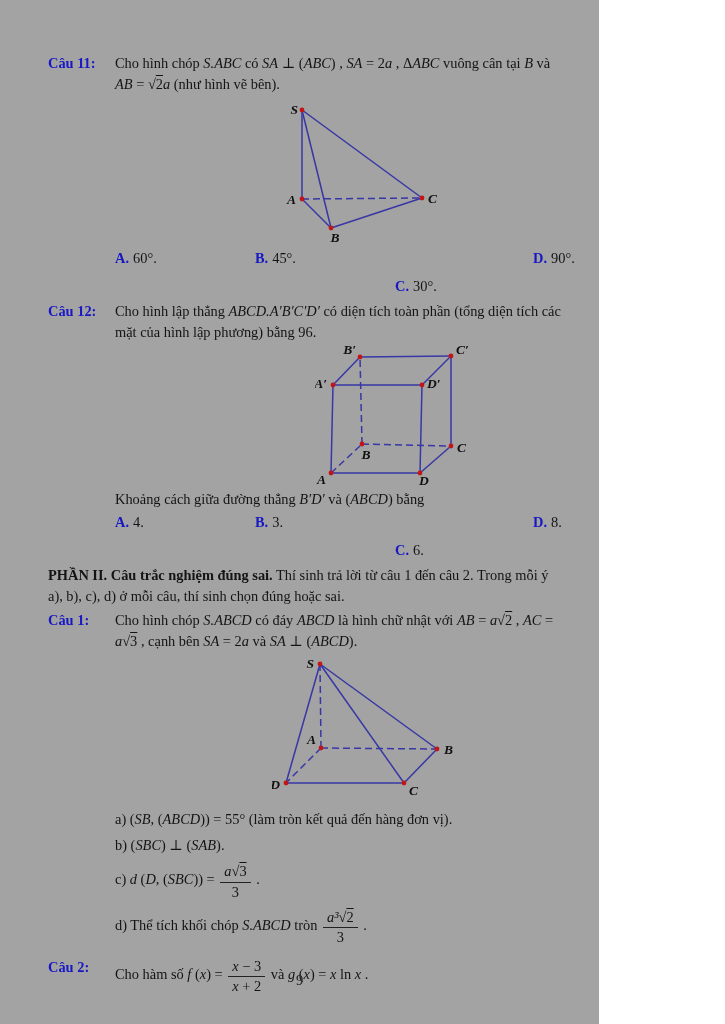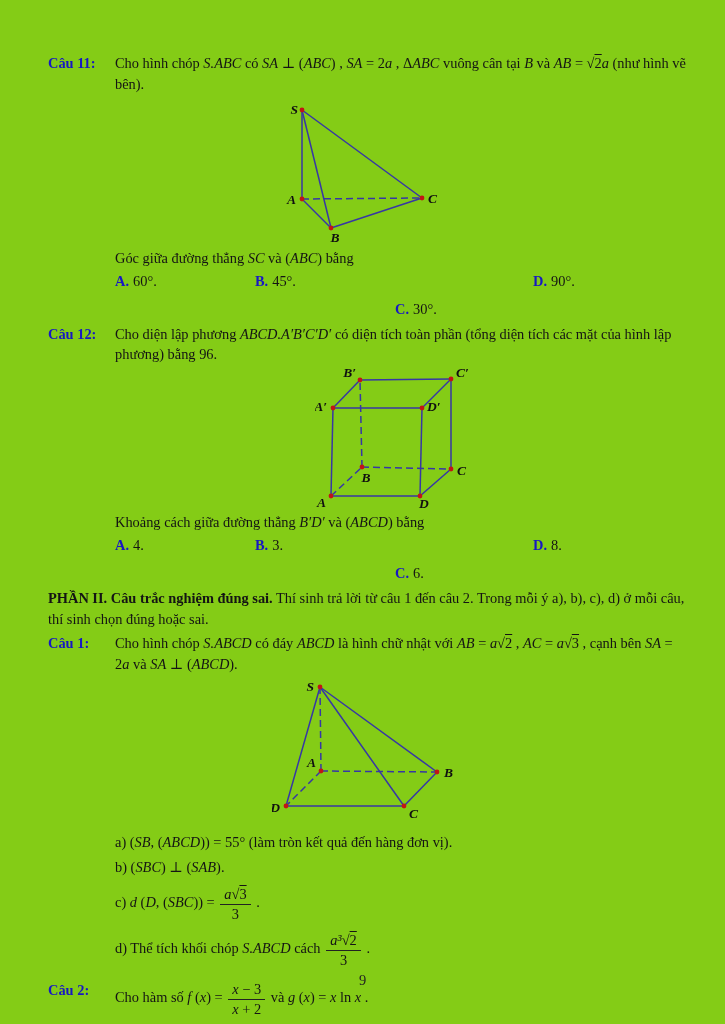--- a/index.html
+++ b/index.html
@@ -1,19 +1,19 @@
 <!DOCTYPE html>
 <html><head>
 <meta charset="utf-8">
 <style>
   html,body{margin:0;padding:0;background:#ffffff;}
   .page{
     position:relative;
-    width:725px;height:1024px;
-    background:#84cc16;
+    width:599px;height:1024px;
+    background:#a3a3a3;
     font-family:"Liberation Serif","DejaVu Serif",serif;
     font-size:14.4px;line-height:1.45;color:#141414;
     box-sizing:border-box;
     padding:53px 35px 0 48px;
     overflow:hidden;
   }
   .qrow{display:flex;align-items:flex-start;margin:0 0 2px 0;}
   .qlabel{flex:0 0 67px;font-weight:bold;color:#1717c4;white-space:nowrap;}
   .qbody{flex:1 1 auto;min-width:0;}
   .mi{font-style:italic;}
@@ -68,34 +68,33 @@
           <circle class="vdot" cx="42" cy="12" r="2.4"></circle>
           <circle class="vdot" cx="42" cy="101" r="2.4"></circle>
           <circle class="vdot" cx="71" cy="130" r="2.4"></circle>
           <circle class="vdot" cx="162" cy="100" r="2.4"></circle>
           <text class="vlabel" x="38" y="16" text-anchor="end">S</text>
           <text class="vlabel" x="36" y="106" text-anchor="end">A</text>
           <text class="vlabel" x="75" y="144" text-anchor="middle">B</text>
           <text class="vlabel" x="168" y="105" text-anchor="start">C</text>
         </svg>
       </div>
-      <div><span>Góc giữa đường thẳng </span><span class="mi">SC</span><span> và (</span><span class="mi">ABC</span><span>) bằng</span></div>
       <div class="options">
         <span class="opt opt-0"><span class="optletter">A.</span><span>60°.</span></span>
         <span class="opt opt-1"><span class="optletter">B.</span><span>45°.</span></span>
         <span class="opt opt-2"><span class="optletter">C.</span><span>30°.</span></span>
         <span class="opt opt-3"><span class="optletter">D.</span><span>90°.</span></span>
       </div>
     </div>
   </div>
 
   <div class="qrow">
     <div class="qlabel">Câu 12:</div>
     <div class="qbody">
-      <div><span>Cho diện lập phương </span><span class="mi">ABCD.A′B′C′D′</span><span> có diện tích toàn phần (tổng diện tích các mặt của hình lập phương) bằng 96.</span></div>
+      <div><span>Cho hình lập thẳng </span><span class="mi">ABCD.A′B′C′D′</span><span> có diện tích toàn phần (tổng diện tích các mặt của hình lập phương) bằng 96.</span></div>
       <div class="figure fig2">
         <svg width="165" height="142" viewBox="0 0 165 142">
           <line class="edge" x1="18" y1="40" x2="45" y2="12"></line>
           <line class="edge" x1="45" y1="12" x2="136" y2="11"></line>
           <line class="edge" x1="136" y1="11" x2="107" y2="40"></line>
           <line class="edge" x1="18" y1="40" x2="107" y2="40"></line>
           <line class="edge" x1="16" y1="128" x2="18" y2="40"></line>
           <line class="edge" x1="105" y1="128" x2="107" y2="40"></line>
           <line class="edge" x1="136" y1="101" x2="136" y2="11"></line>
           <line class="edge" x1="16" y1="128" x2="105" y2="128"></line>
@@ -157,21 +156,21 @@
           <text class="vlabel" x="42" y="12" text-anchor="end">S</text>
           <text class="vlabel" x="44" y="88" text-anchor="end">A</text>
           <text class="vlabel" x="172" y="98" text-anchor="start">B</text>
           <text class="vlabel" x="137" y="139" text-anchor="start">C</text>
           <text class="vlabel" x="8" y="133" text-anchor="end">D</text>
         </svg>
       </div>
       <div class="item"><span>a) (</span><span class="mi">SB</span><span>, (</span><span class="mi">ABCD</span><span>)) = 55° (làm tròn kết quả đến hàng đơn vị).</span></div>
       <div class="item"><span>b) (</span><span class="mi">SBC</span><span>) ⊥ (</span><span class="mi">SAB</span><span>).</span></div>
       <div class="item item-frac"><span>c) </span><span class="mi">d</span><span> (</span><span class="mi">D</span><span>, (</span><span class="mi">SBC</span><span>)) = </span><span class="frac"><span class="fn"><span class="mi">a</span><span class="sq">√<span class="rad">3</span></span></span><span class="fd"><span>3</span></span></span><span> .</span></div>
-      <div class="item item-frac"><span>d) Thể tích khối chóp </span><span class="mi">S.ABCD</span><span> cách </span><span class="frac"><span class="fn"><span class="mi">a³</span><span class="sq">√<span class="rad">2</span></span></span><span class="fd"><span>3</span></span></span><span> .</span></div>
+      <div class="item item-frac"><span>d) Thể tích khối chóp </span><span class="mi">S.ABCD</span><span> tròn </span><span class="frac"><span class="fn"><span class="mi">a³</span><span class="sq">√<span class="rad">2</span></span></span><span class="fd"><span>3</span></span></span><span> .</span></div>
     </div>
   </div>
 
   <div class="qrow q2row">
     <div class="qlabel">Câu 2:</div>
     <div class="qbody">
       <div><span>Cho hàm số </span><span class="mi">f</span><span> (</span><span class="mi">x</span><span>) = </span><span class="frac"><span class="fn"><span class="mi">x</span><span> − 3</span></span><span class="fd"><span class="mi">x</span><span> + 2</span></span></span><span> và </span><span class="mi">g</span><span> (</span><span class="mi">x</span><span>) = </span><span class="mi">x</span><span> ln </span><span class="mi">x</span><span> .</span></div>
     </div>
   </div>
 

